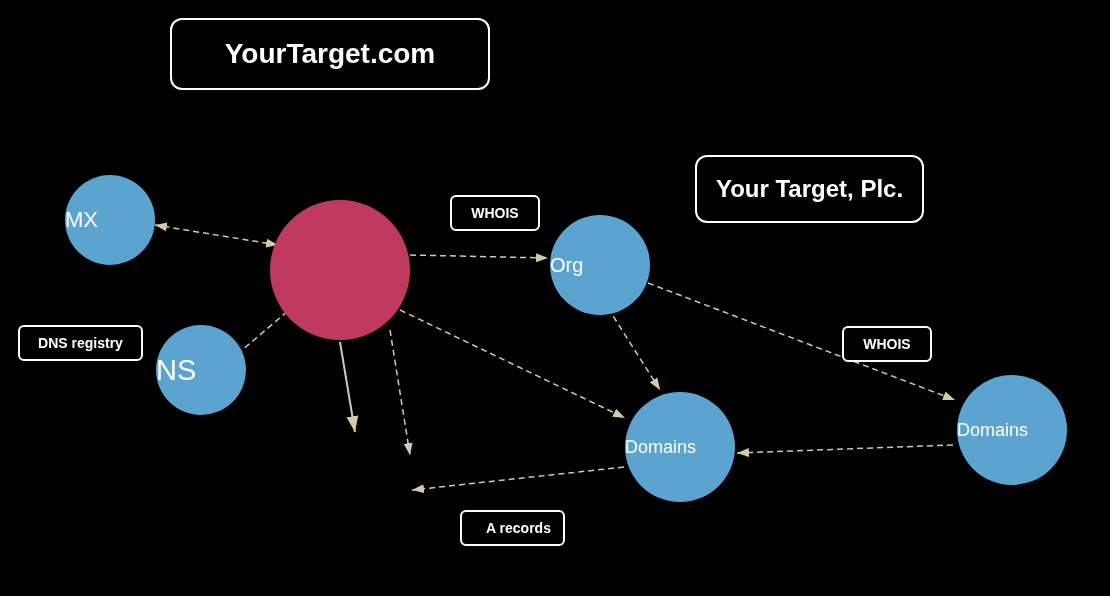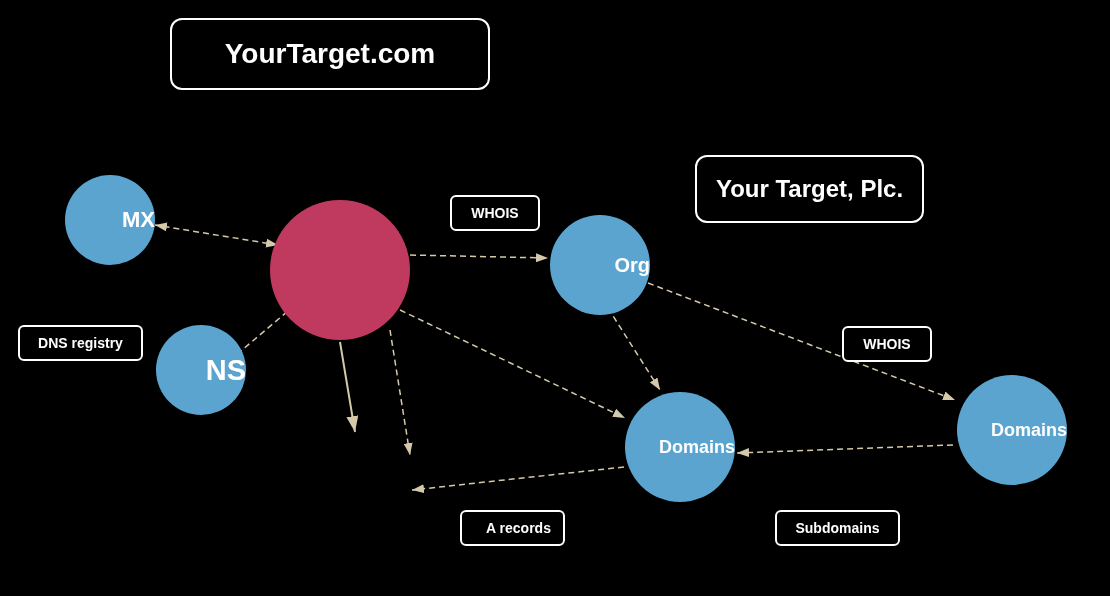--- a/index.html
+++ b/index.html
@@ -24,22 +24,22 @@
       width: 1110px;
       height: 596px;
       pointer-events: none;
     }
 
     .node {
       position: absolute;
       border-radius: 50%;
       display: flex;
       align-items: center;
-      justify-content: flex-end;
-      font-weight: bold;
+      justify-content: flex-start;
+      font-weight: normal;
       color: #fff;
       text-align: center;
     }
 
     .node-blue {
       background: #5ba4cf;
     }
 
     .node-pink {
       background: #c0395e;
@@ -148,17 +148,14 @@
   </div>
 
   <div class="label-box small" style="left: 842px; top: 326px; width: 90px; height: 36px;">
     <span>WHOIS</span>
   </div>
 
   <div class="label-box small" style="left: 460px; top: 510px; width: 105px; height: 36px; padding-left: 12px;">
     <span>A records</span>
   </div>
 
-  <div class="label-box small" style="left: 775px; top: 510px; width: 125px; height: 36px;">
-    <span>Subdomains</span>
-  </div>
 
 </div>
 
 </body></html>

